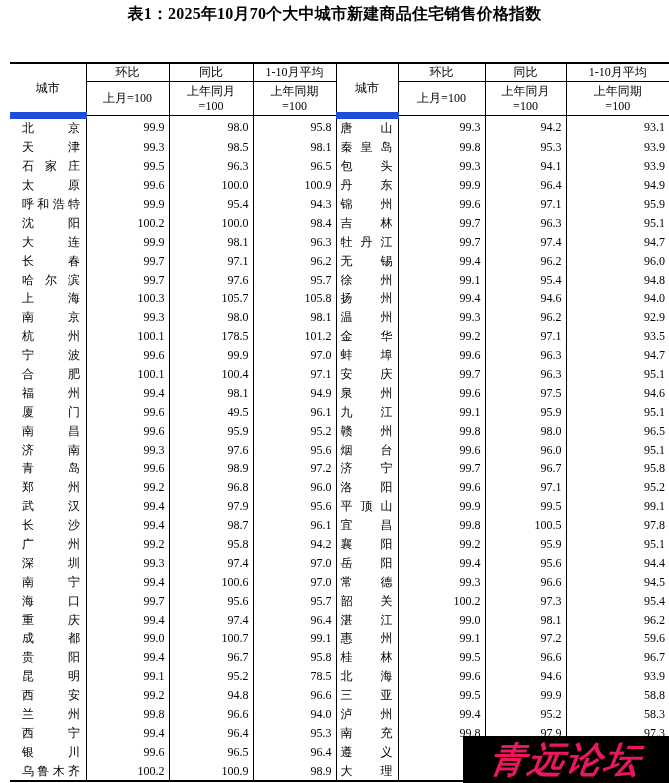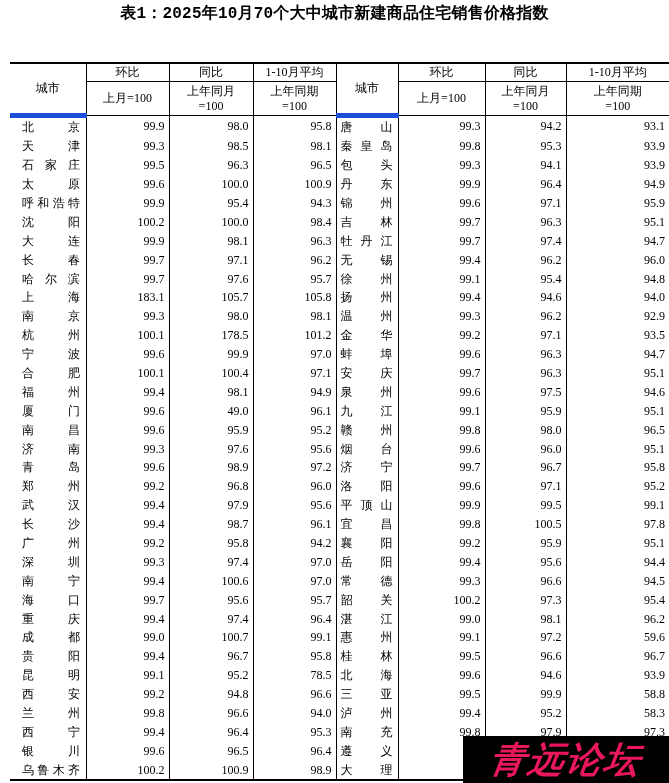--- a/index.html
+++ b/index.html
@@ -1,35 +1,35 @@
 <!DOCTYPE html>
 <html><head>
 <meta charset="utf-8">
 <style>
   html, body { margin: 0; padding: 0; background: #ffffff; }
   body { width: 669px; height: 783px; position: relative; overflow: hidden;
          font-family: "Liberation Serif", "DejaVu Serif", serif; color: #000; }
   .title { position: absolute; left: 0; top: 4px; width: 669px; text-align: center;
-           font-weight: bold; font-size: 16px; line-height: 20px; letter-spacing: 0.2px; font-family: Liberation Mono, monospace; }
+           font-weight: bold; font-size: 16px; line-height: 20px; letter-spacing: 0.2px; }
   .tbl-wrap { position: absolute; left: 10px; top: 62px; width: 659px; }
   table { border-collapse: collapse; table-layout: fixed; width: 659px; }
   col.c-city { width: 76px; }
   col.c-v1 { width: 83px; }
   col.c-v2 { width: 84px; }
   col.c-v3 { width: 83px; }
   col.c-city2 { width: 62px; }
   col.c-v4 { width: 87px; }
   col.c-v5 { width: 81px; }
   col.c-v6 { width: 103px; }
   thead tr.h1 th { border-top: 2px solid #000; height: 17px; }
   th { font-weight: normal; font-size: 12px; line-height: 15px; padding: 0;
        vertical-align: middle; }
   th.sub { border-top: 1px solid #000; }
   thead tr.h2 th { height: 33px; border-bottom: 1px solid #000; }
-  th.city-h { border-bottom: 5px solid #1d4ed8; }
+  th.city-h { border-bottom: 7px solid #1d4ed8; }
   .vb { border-left: 1px solid #000; }
   td { font-size: 12px; height: 18.9px; line-height: 18px; padding: 0; white-space: nowrap; }
   td.num { text-align: right; padding-right: 4px; }
   td.city { padding-left: 12px; }
   td.city2 { padding-left: 4px; }
   .cname { display: flex; justify-content: space-between; width: 58px;
            font-family: "DejaVu Sans", "Liberation Sans", sans-serif; font-size: 12px; }
   .cname2 { width: 52px; }
   tbody tr:last-child td { border-bottom: 2px solid #000; }
   .watermark { position: absolute; left: 463px; top: 736px; width: 206px; height: 47px;
@@ -276,21 +276,21 @@
           <td class="num vb">94.8</td>
         </tr>
         <tr>
           <td class="city">
             <div class="cname">
               <span>上</span>
               <span></span>
               <span>海</span>
             </div>
           </td>
-          <td class="num vb">183.1</td>
+          <td class="num vb">100.3</td>
           <td class="num vb">105.7</td>
           <td class="num vb">105.8</td>
           <td class="city2 vb">
             <div class="cname cname2">
               <span>扬</span>
               <span></span>
               <span>州</span>
             </div>
           </td>
           <td class="num vb">99.4</td>
@@ -409,21 +409,21 @@
         </tr>
         <tr>
           <td class="city">
             <div class="cname">
               <span>厦</span>
               <span></span>
               <span>门</span>
             </div>
           </td>
           <td class="num vb">99.6</td>
-          <td class="num vb">49.0</td>
+          <td class="num vb">49.5</td>
           <td class="num vb">96.1</td>
           <td class="city2 vb">
             <div class="cname cname2">
               <span>九</span>
               <span></span>
               <span>江</span>
             </div>
           </td>
           <td class="num vb">99.1</td>
           <td class="num vb">95.9</td>

